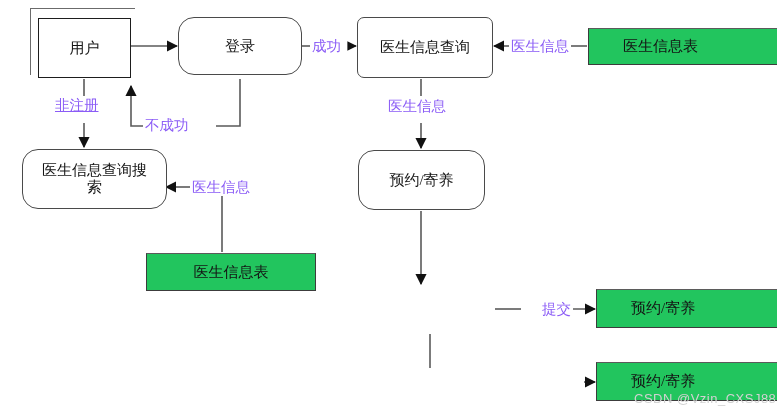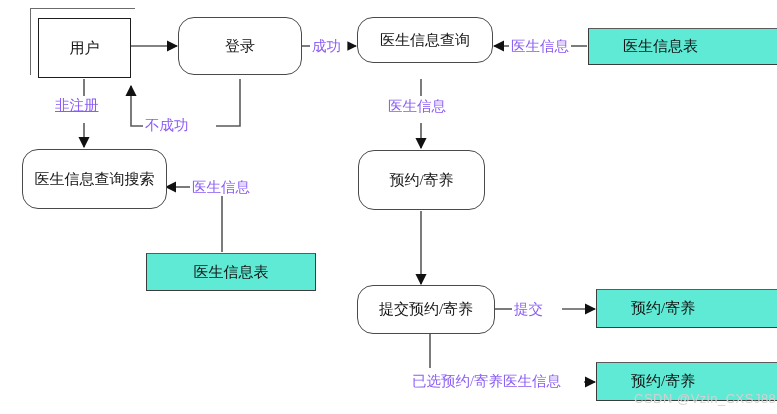--- a/index.html
+++ b/index.html
@@ -50,21 +50,21 @@
     border-left:1.6px solid #6b6b6b;
     background:transparent;
     pointer-events:none;
   }
   
   .store{
     border-top:1.6px solid #5b5b5b;
     border-bottom:1.6px solid #3c3c3c;
     border-left:1.6px solid #3c3c3c;
     border-right:none;
-    background:#5eead4;
+    background:#22c55e;
     font-size:15px;
     justify-content:flex-start;
     padding-left:34px;
   }
   
   .store.closed{
     border-right:1.6px solid #3c3c3c;
     justify-content:center;
     padding-left:0;
   }
@@ -135,44 +135,41 @@
 
   <div class="entity-outer" style="left:30px; top:8px; width:104px; height:66px;"></div>
   <div class="node entity-inner" style="left:38px; top:18px; width:93px; height:60px;">
     <span>用户</span>
   </div>
 
   <div class="node process" style="left:178px; top:17px; width:124px; height:58px;">
     <span>登录</span>
   </div>
 
-  <div class="node process" style="left:357px; top:17px; width:136px; height:46px;">
+  <div class="node process" style="left:357px; top:17px; width:136px; height:61px;border-radius:7px;">
     <span>医生信息查询</span>
   </div>
 
   <div class="node store" style="left:588px; top:28px; width:189px; height:37px;">
     <span>医生信息表</span>
   </div>
 
-  <div class="node process" style="left:22px; top:149px; width:145px; height:60px; flex-direction:row;">
+  <div class="node process" style="left:22px; top:149px; width:145px; height:60px; flex-direction:column;">
     <span>医生信息查询搜</span>
     <span>索</span>
   </div>
 
   <div class="node store closed" style="left:146px; top:253px; width:170px; height:38px;">
     <span>医生信息表</span>
   </div>
 
   <div class="node process" style="left:358px; top:150px; width:127px; height:60px;">
     <span>预约/寄养</span>
   </div>
 
-  <div class="node process" style="left:357px; top:285px; width:138px; height:49px;">
-    <span>提交预约/寄养</span>
-  </div>
 
   <div class="node store" style="left:596px; top:289px; width:181px; height:39px;">
     <span>预约/寄养</span>
   </div>
 
   <div class="node store" style="left:596px; top:362px; width:181px; height:39px;">
     <span>预约/寄养</span>
   </div>
 
   <div class="edge-label" style="left:310px; top:39px;">成功</div>
@@ -180,19 +177,18 @@
   <div class="edge-label" style="left:143px; top:118px;">不成功</div>
 
   <div class="edge-label" style="left:53px; top:98px;text-decoration:underline;">非注册</div>
 
   <div class="edge-label" style="left:190px; top:180px;">医生信息</div>
 
   <div class="edge-label" style="left:509px; top:39px;">医生信息</div>
 
   <div class="edge-label" style="left:386px; top:99px;">医生信息</div>
 
-  <div class="edge-label" style="left:512px; top:302px;">提交</div>
+  <div class="edge-label" style="left:540px; top:302px;">提交</div>
 
-  <div class="edge-label" style="left:410px; top:374px;">已选预约/寄养医生信息</div>
 
   <div class="watermark" style="left:634px; top:391px;">CSDN @Vzin_CXSJ881</div>
 
 </div>
 
 </body></html>

